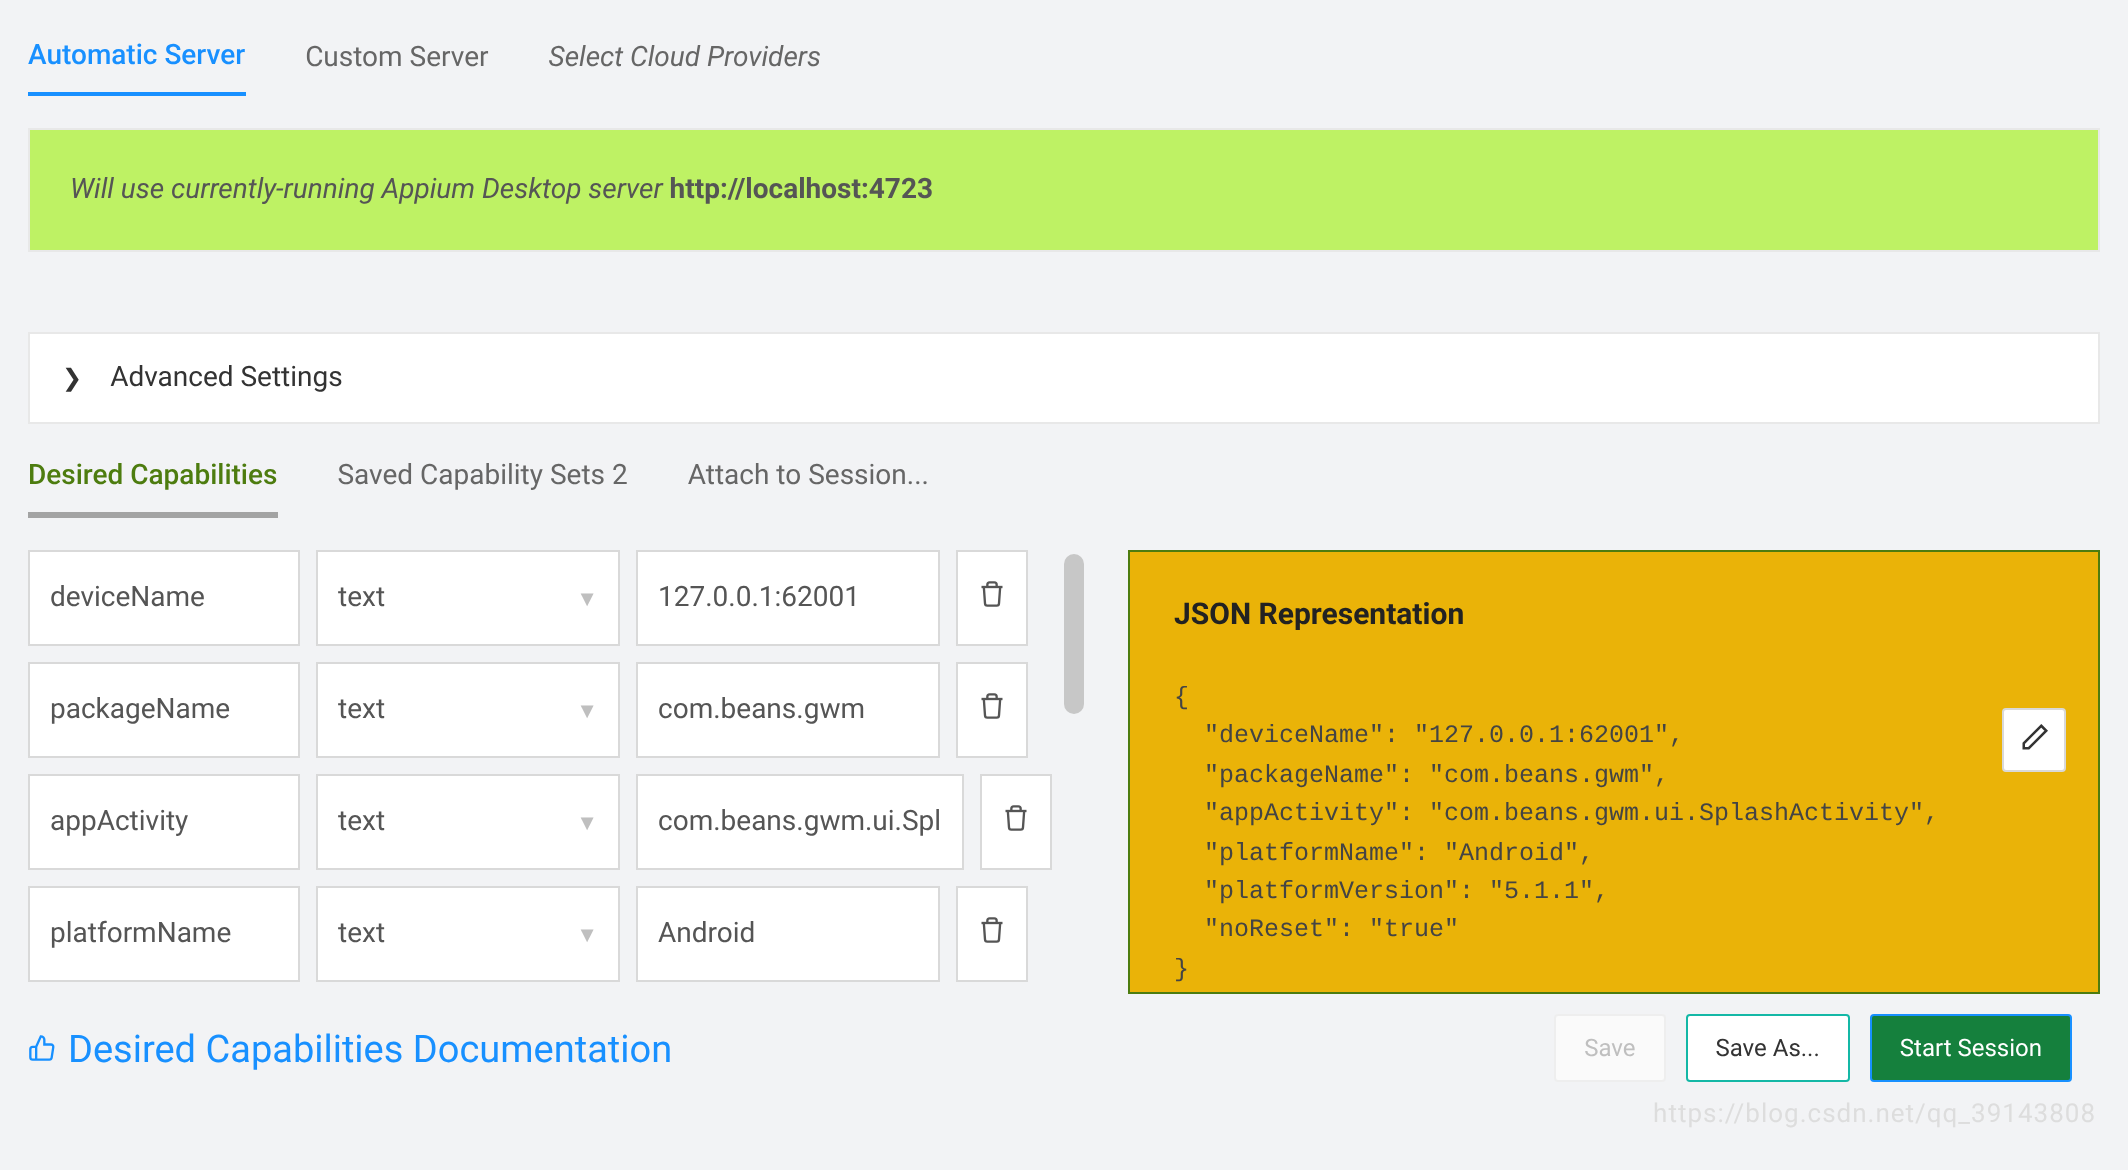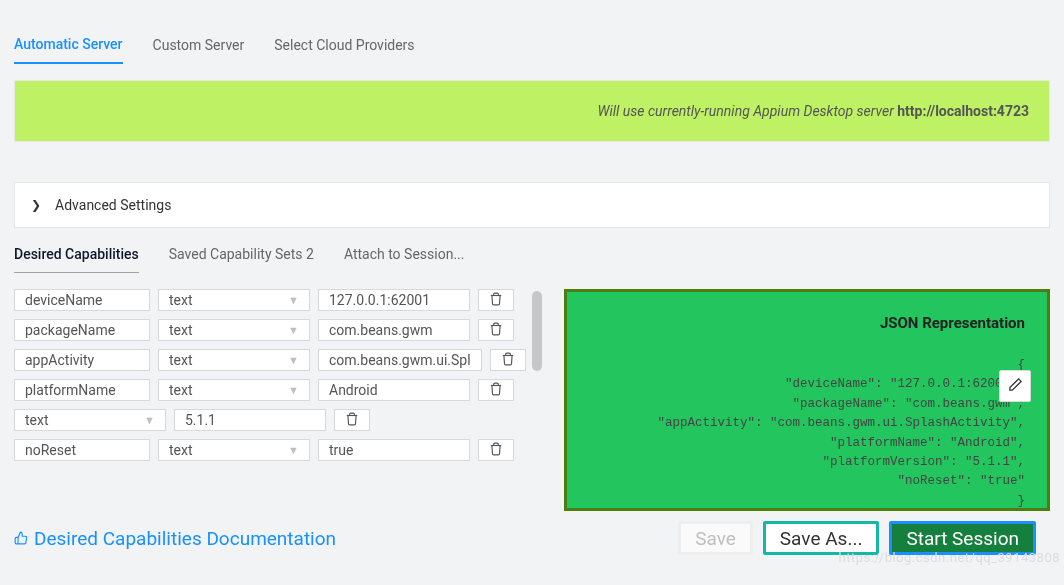--- a/index.html
+++ b/index.html
@@ -1,58 +1,58 @@
 <!DOCTYPE html>
 <html><head>
 <meta charset="utf-8">
 <style>
 * { box-sizing: border-box; margin: 0; padding: 0; }
 body { font-family: -apple-system, "Segoe UI", Roboto, Arial, sans-serif; background: #f2f3f5; color: #333; font-size: 14px; width: 1064px; height: 585px; overflow: hidden; }
-.container { padding: 30px 14px 0 14px; text-align: right; }
+.container { padding: 14px 14px 0 14px; }
 
 .top-tabs { display: flex; gap: 30px; align-items: center; margin-bottom: 16px; }
 .top-tab { padding: 6px 0 10px 0; color: #666; cursor: pointer; }
 .top-tab.active { color: #1890ff; border-bottom: 2px solid #1890ff; font-weight: 500; }
-.top-tab.italic { }
+.top-tab.italic { font-style: italic; }
 
 .info-box { background: #bef264; border: 1px solid #e8e8e8; padding: 22px 20px; margin-bottom: 40px; font-style: italic; color: #555; }
 .info-box .url { font-weight: 700; font-style: normal; }
 
 .adv-box { background: #fff; border: 1px solid #e8e8e8; padding: 14px 16px; display: flex; align-items: center; gap: 14px; cursor: pointer; margin-bottom: 14px; }
 .adv-box .chev { font-size: 12px; }
 
 .sub-tabs { display: flex; gap: 30px; margin-bottom: 16px; }
 .sub-tab { padding: 4px 0 10px 0; color: #666; cursor: pointer; }
-.sub-tab.active { color: #0f172a; border-bottom: 1px solid #a3a3a3; font-weight: 500; }
+.sub-tab.active { color: #4d7c0f; border-bottom: 3px solid #a3a3a3; font-weight: 500; }
 
 .bottom-split { display: flex; gap: 20px; }
 .left-col { flex: 0 0 530px; position: relative; }
 .caps-scroll { height: 222px; overflow-y: hidden; padding-right: 16px; }
 .cap-row { display: flex; gap: 8px; margin-bottom: 8px; }
-.cell { border: 1px solid #d9d9d9; background: #fff; height: 22px; display: flex; align-items: center; padding: 0 10px; color: #555; }
+.cell { border: 1px solid #d9d9d9; background: #fff; height: 48px; display: flex; align-items: center; padding: 0 10px; color: #555; }
 .cell.name { flex: 0 0 136px; }
 .cell.type { flex: 0 0 152px; justify-content: space-between; cursor: pointer; }
 .cell.type .dd { color: #bfbfbf; font-size: 11px; }
 .cell.val { flex: 0 0 152px; }
 .cell.del { flex: 0 0 36px; justify-content: center; cursor: pointer; color: #666; }
 .fake-scrollbar { position: absolute; right: 2px; top: 2px; width: 10px; height: 80px; background: #c7c7c7; border-radius: 5px; }
 
-.right-col { flex: 1; background: #22c55e; border: 3px solid #4d7c0f; padding: 22px 22px 14px 22px; position: relative; height: 222px; }
+.right-col { flex: 1; background: #eab308; border: 1px solid #4d7c0f; padding: 22px 22px 14px 22px; position: relative; height: 222px; }
 .json-title { font-weight: 700; font-size: 15px; margin-bottom: 24px; color: #222; }
 .json-pre { font-family: "Consolas", "Courier New", monospace; font-size: 12.5px; line-height: 1.55; white-space: pre; color: #444; }
 .edit-btn { position: absolute; right: 16px; top: 78px; width: 32px; height: 32px; border: 1px solid #d9d9d9; background: #fff; display: flex; align-items: center; justify-content: center; cursor: pointer; border-radius: 2px; }
 
 .footer { display: flex; align-items: center; justify-content: space-between; margin-top: 10px; padding-right: 14px; }
 .doc-link { color: #1890ff; display: flex; align-items: center; gap: 6px; font-size: 19px; cursor: pointer; }
 .btn-group { display: flex; gap: 10px; align-items: center; }
-.btn { height: 34px; padding: 0 14px; border: 3px solid #14b8a6; background: #fff; cursor: pointer; border-radius: 2px; display: flex; align-items: center; font-size: 19px; }
+.btn { height: 34px; padding: 0 14px; border: 1px solid #14b8a6; background: #fff; cursor: pointer; border-radius: 2px; display: flex; align-items: center; font-size: 12px; }
 .btn.disabled { color: #bfbfbf; border-color: #eee; background: #fafafa; cursor: not-allowed; }
 .btn.primary { background: #15803d; color: #fff; border-color: #1890ff; }
 
-.watermark { position: fixed; right: 4px; bottom: 20px; color: #ddd; font-size: 13px; pointer-events: none; letter-spacing: 0.5px; }
+.watermark { position: fixed; right: 16px; bottom: 20px; color: #ddd; font-size: 13px; pointer-events: none; letter-spacing: 0.5px; }
 </style>
 </head>
 <body>
 
 <div class="container">
   <div class="top-tabs">
     <div class="top-tab active">Automatic Server</div>
     <div class="top-tab">Custom Server</div>
     <div class="top-tab italic">Select Cloud Providers</div>
   </div>

